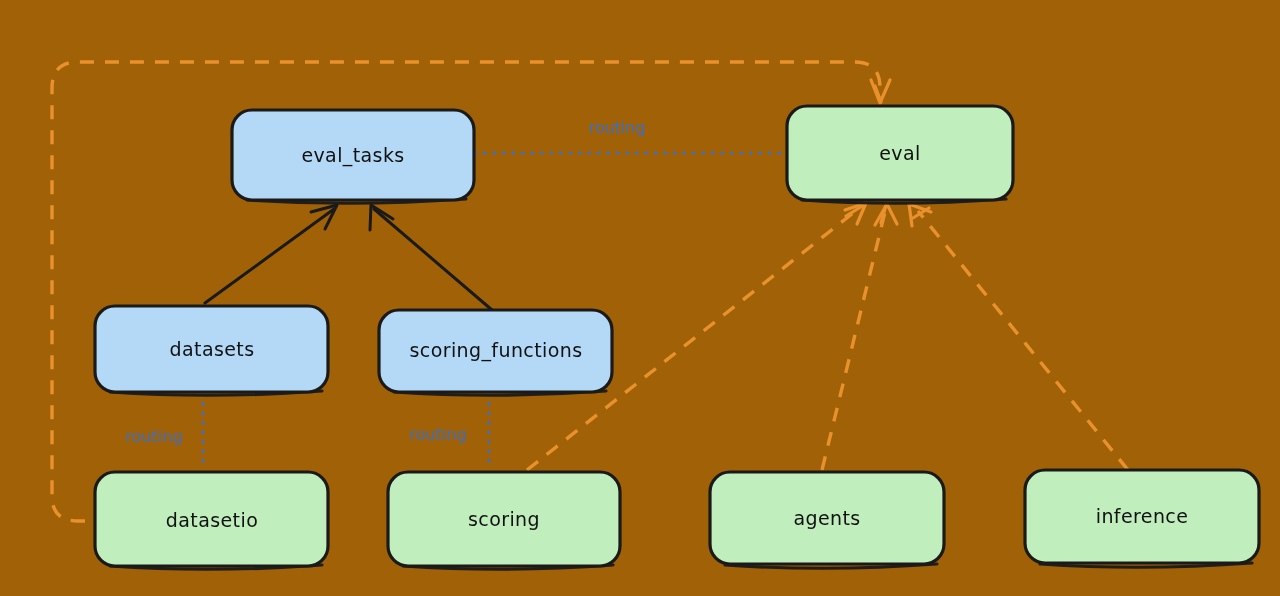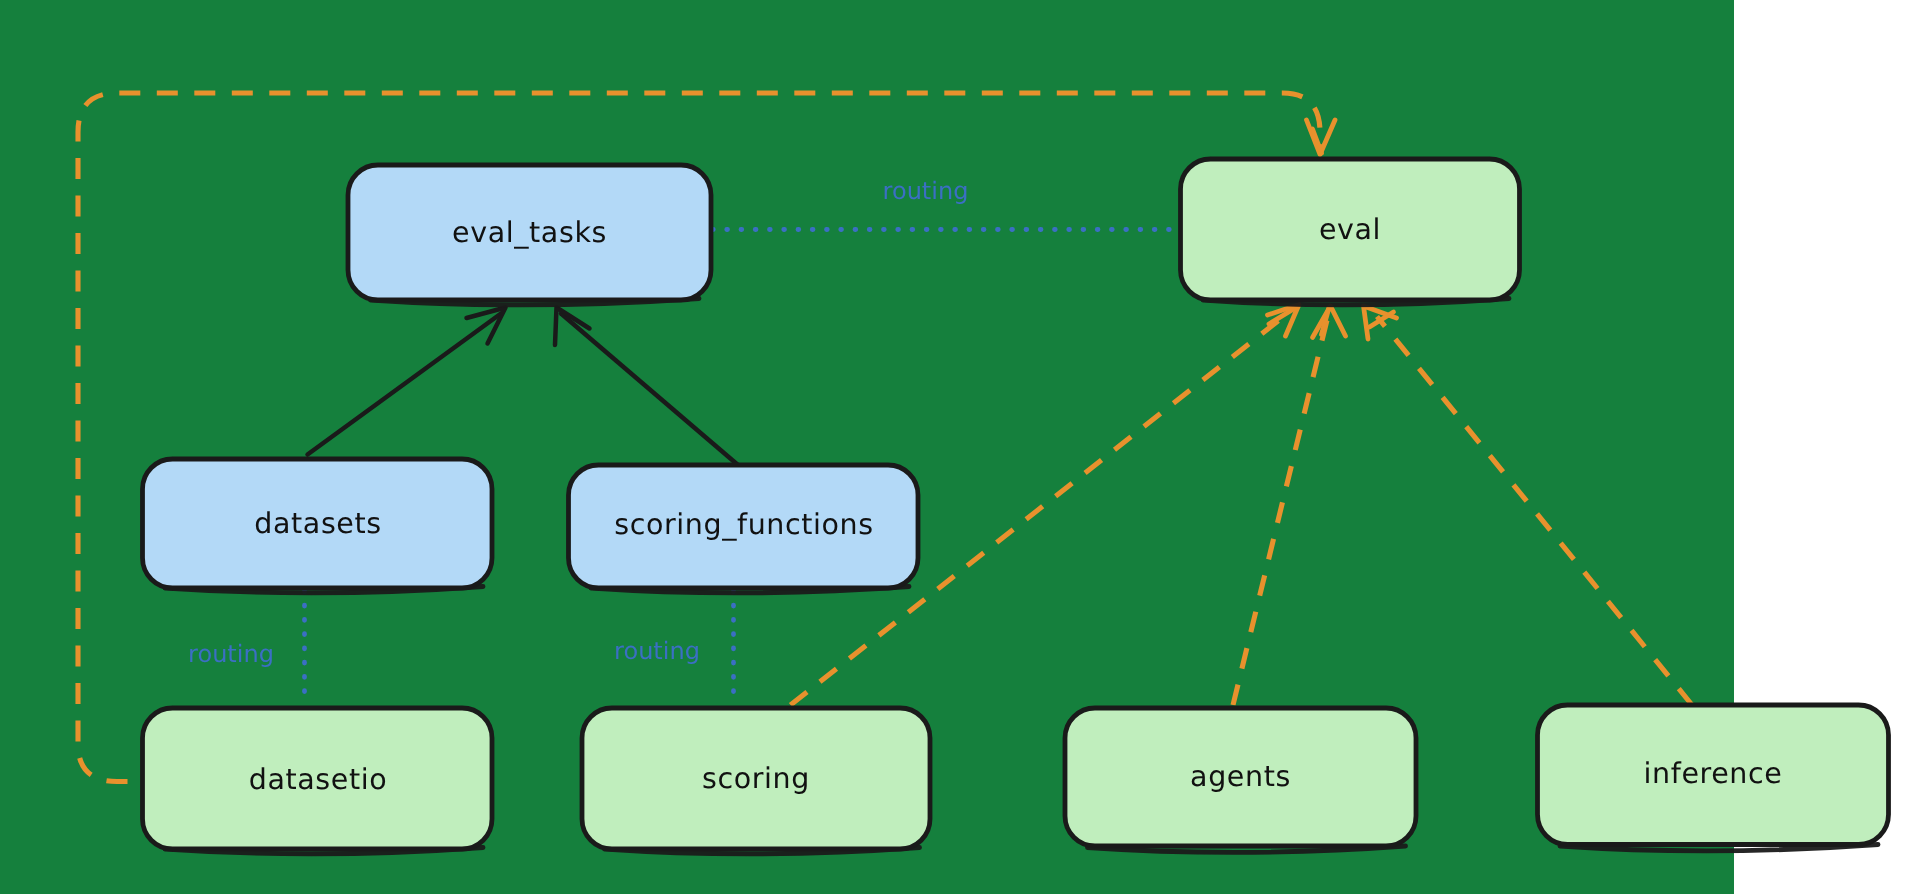--- a/index.html
+++ b/index.html
@@ -8,23 +8,23 @@
     background: #ffffff;
   }
   body {
     width: 1280px;
     height: 596px;
     overflow: hidden;
     font-family: "DejaVu Sans", sans-serif;
   }
   #diagram-root {
     position: relative;
-    width: 1156px;
+    width: 1280px;
     height: 596px;
-    background: #15803d;
+    background: #a16207;
   }
   svg#diagram-svg {
     display: block;
     width: 1280px;
     height: 596px;
   }
   .node-rect {
     stroke: #1a1a1a;
     stroke-width: 3.2;
     stroke-linejoin: round;

